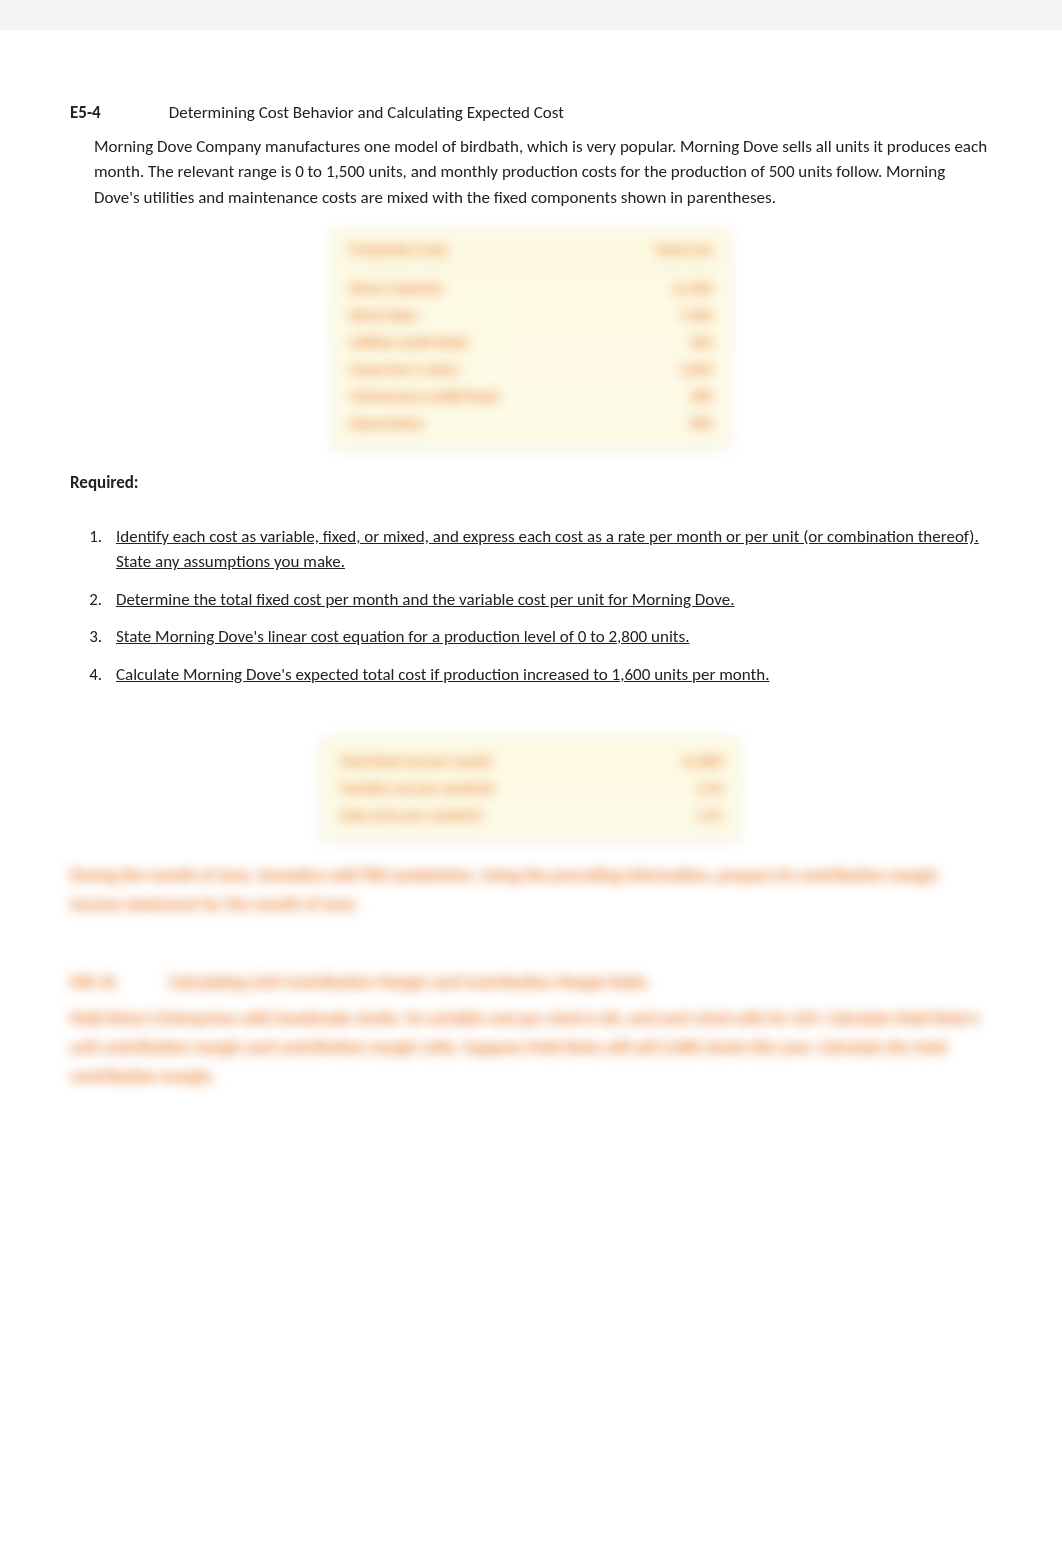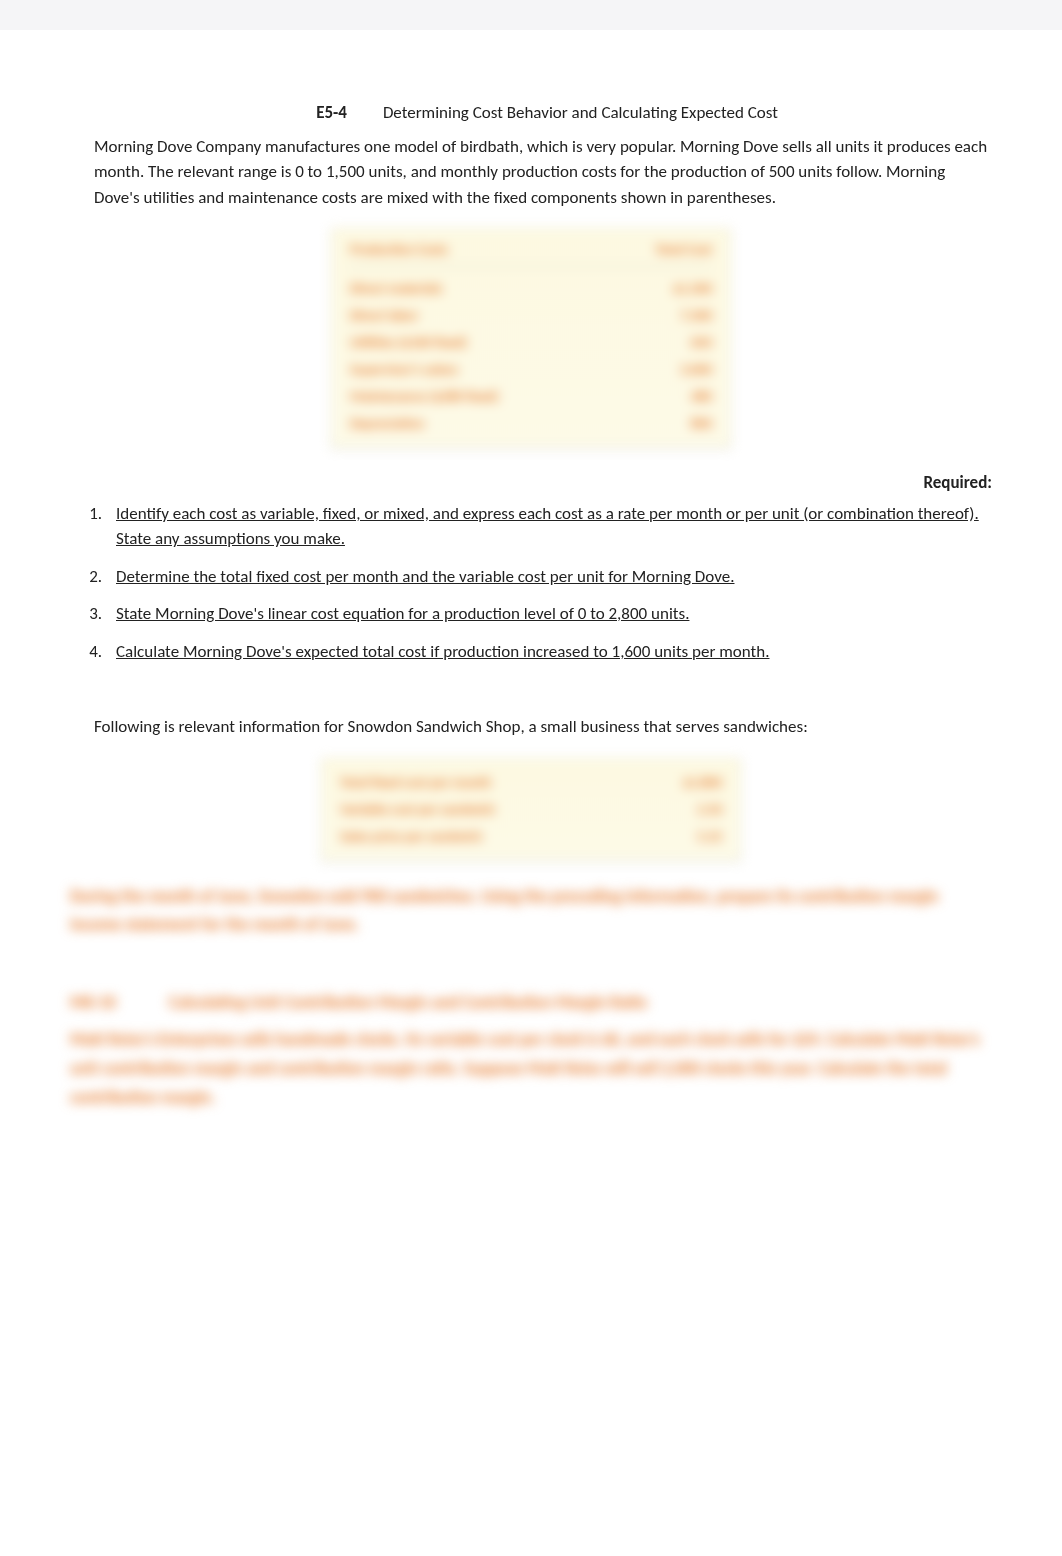--- a/index.html
+++ b/index.html
@@ -24,21 +24,20 @@
       padding: 70px 70px 200px 70px;
       min-height: 1556px;
     }
     
     .problem-section {
       margin-bottom: 50px;
     }
     
     .problem-header {
       margin-bottom: 8px;
-      text-align: center;
     }
     
     .problem-id {
       font-weight: bold;
       display: inline-block;
       width: 95px;
     }
     
     .problem-title {
       display: inline;
@@ -92,22 +91,21 @@
     .table-col-left {
       text-align: left;
     }
     
     .table-col-right {
       text-align: right;
     }
     
     .required-label {
       font-weight: bold;
-      margin-bottom: 5px;
-      text-align: right;
+      margin-bottom: 28px;
     }
     
     .required-list {
       list-style: decimal;
       padding-left: 36px;
     }
     
     .required-list li {
       margin-bottom: 12px;
       padding-left: 10px;
@@ -191,21 +189,20 @@
     <p class="required-label">Required:</p>
     <ol class="required-list">
       <li>Identify each cost as variable, fixed, or mixed, and express each cost as a rate per month or per unit (or combination thereof). State any assumptions you make.</li>
       <li>Determine the total fixed cost per month and the variable cost per unit for Morning Dove.</li>
       <li>State Morning Dove's linear cost equation for a production level of 0 to 2,800 units.</li>
       <li>Calculate Morning Dove's expected total cost if production increased to 1,600 units per month.</li>
     </ol>
   </div>
 
   <div class="problem-section">
-    <p class="problem-desc">Following is relevant information for Snowdon Sandwich Shop, a small business that serves sandwiches:</p>
 
     <div class="data-table-wrap">
       <div class="data-table-blurred">
         <div class="data-table small">
           <div class="table-data-row">
             <span class="table-col-left">Total fixed cost per month</span>
             <span class="table-col-right">$1,800</span>
           </div>
           <div class="table-data-row">
             <span class="table-col-left">Variable cost per sandwich</span>

